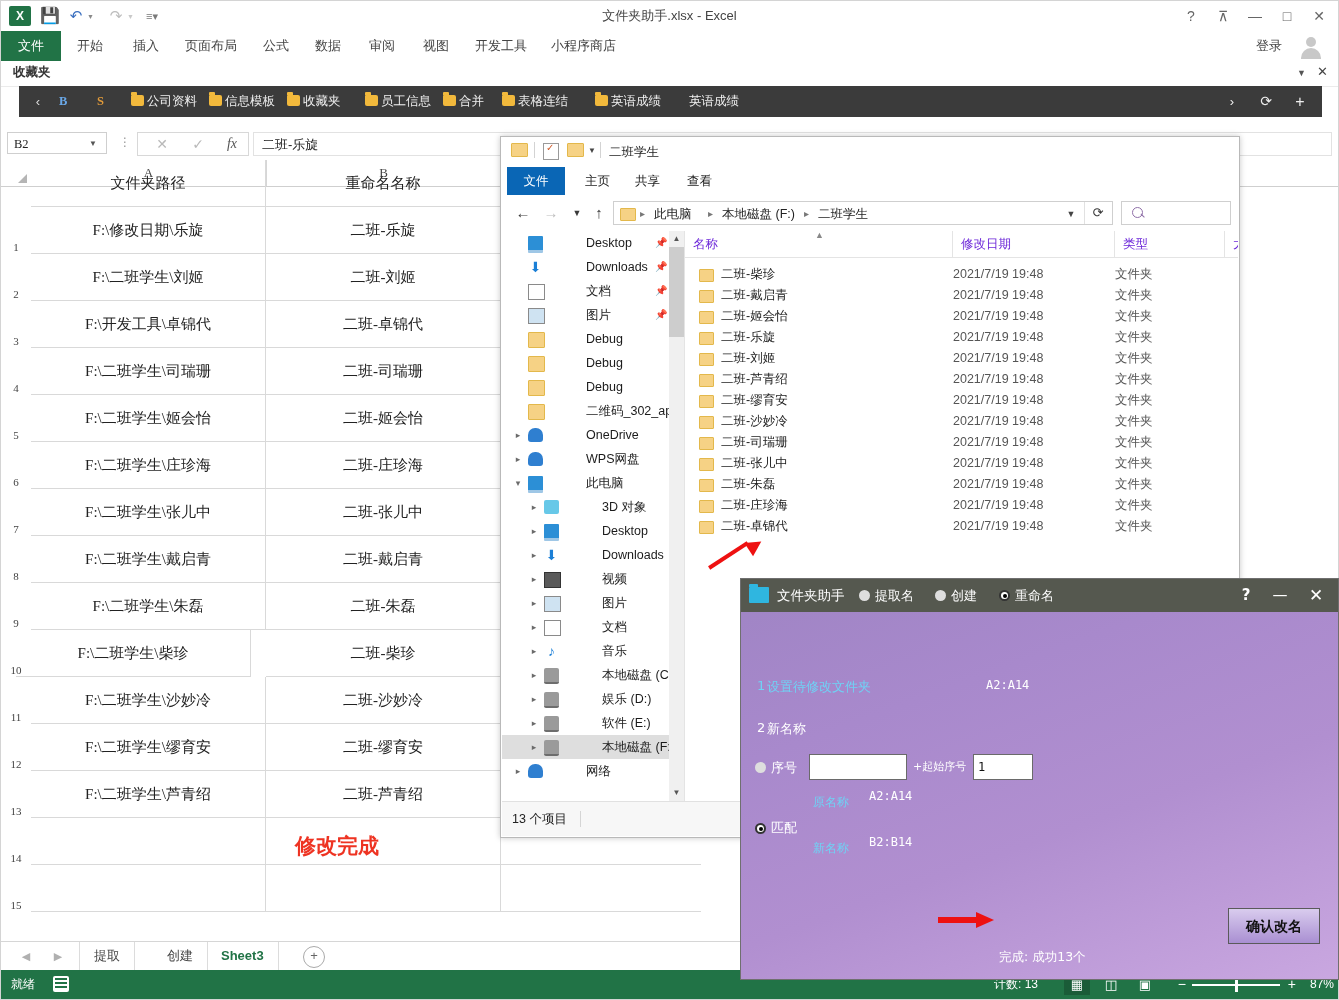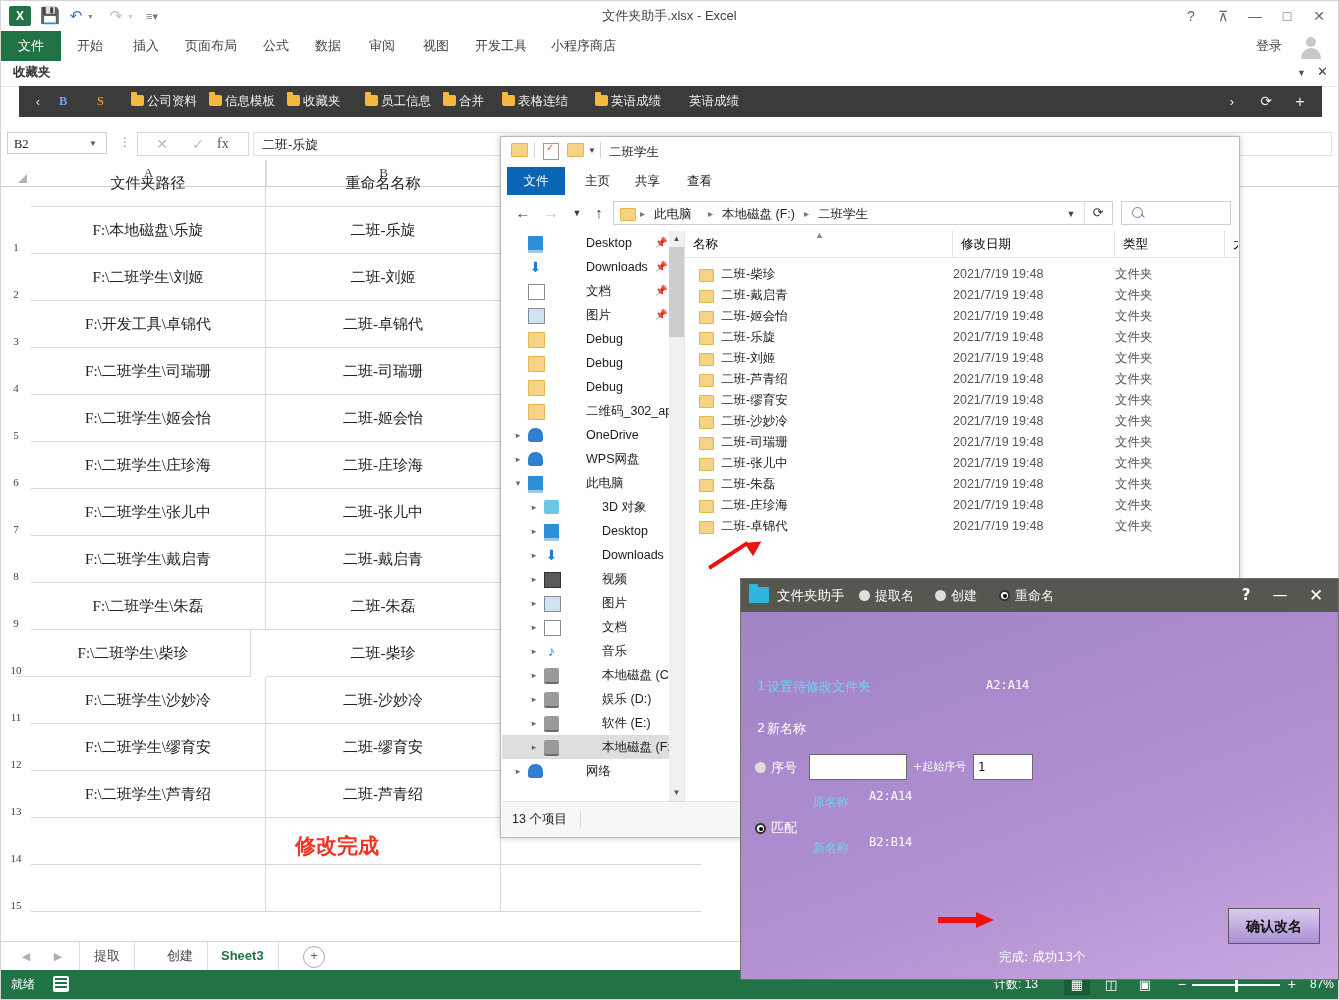--- a/index.html
+++ b/index.html
@@ -58,22 +58,22 @@
   #bm-plus{position:absolute;right:10px;top:0;height:31px;line-height:31px;width:24px;text-align:center;color:#eee;font-size:16px;}
 
   
   #xl-fbar{position:absolute;left:0;top:127px;width:100%;height:32px;background:#fff;border-bottom:1px solid #d8d8d8;}
   #namebox{position:absolute;left:6px;top:4px;width:100px;height:22px;border:1px solid #cfcfcf;background:#fff;
            font-size:12.5px;color:#222;line-height:22px;padding-left:6px;box-sizing:border-box;font-family:"Liberation Serif",serif;}
   #namebox-caret{position:absolute;left:88px;top:11px;font-size:8px;color:#555;}
   #fb-dots{position:absolute;left:118px;top:7px;font-size:12px;color:#999;}
   #fb-x{position:absolute;left:144px;top:5px;width:34px;height:22px;line-height:22px;text-align:center;color:#b9b9b9;font-size:14px;}
   #fb-ok{position:absolute;left:180px;top:5px;width:34px;height:22px;line-height:22px;text-align:center;color:#b9b9b9;font-size:14px;}
-  #fb-fx{position:absolute;left:216px;top:5px;width:30px;height:22px;line-height:22px;color:#555;
-         font-family:"Liberation Serif",serif;font-size:14px;}
+  #fb-fx{position:absolute;left:216px;top:5px;width:30px;height:22px;line-height:22px;text-align:center;color:#555;
+         font-style:italic;font-family:"Liberation Serif",serif;font-size:14px;}
   #fb-sep{position:absolute;left:136px;top:4px;width:112px;height:24px;border:1px solid #d8d8d8;box-sizing:border-box;}
   #fb-input{position:absolute;left:252px;top:4px;right:6px;height:24px;border:1px solid #e2e2e2;background:#fff;
             box-sizing:border-box;font-size:13px;color:#222;line-height:24px;padding-left:8px;}
 
   
   #xl-grid{position:absolute;left:0;top:159px;width:100%;bottom:0;background:#fff;}
   #xl-colhdr{position:absolute;left:0;top:0;height:26px;width:100%;background:#fff;border-bottom:1px solid #cfcfcf;}
   .selall{position:absolute;left:0;top:0;width:30px;height:26px;}
   .selall:after{content:"";position:absolute;right:4px;bottom:3px;border-left:9px solid transparent;border-bottom:9px solid #b5b5b5;}
   .colh{position:absolute;top:0;height:26px;line-height:26px;text-align:center;font-size:13px;color:#444;
@@ -162,21 +162,21 @@
   .ic-music{color:#1b7fd6;font-size:14px;line-height:14px;text-align:center;}
   .ic-video{background:#5a5a5a;border:1px solid #333;}
   #fe-navsb{position:absolute;right:0;top:0;width:15px;bottom:0;background:#f0f0f0;}
   #fe-navsb .up,#fe-navsb .dn{position:absolute;left:0;width:15px;height:16px;line-height:16px;text-align:center;font-size:8px;color:#555;background:#f0f0f0;}
   #fe-navsb .up{top:0;} #fe-navsb .dn{bottom:0;}
   #fe-navsb .thumb{position:absolute;left:0;width:15px;top:16px;height:90px;background:#cdcdcd;}
 
   
   #fe-list{position:absolute;left:184px;top:94px;right:1px;bottom:36px;background:#fff;overflow:hidden;}
   #fe-colhdr{position:absolute;left:0;top:0;width:100%;height:26px;border-bottom:1px solid #e4e4e4;}
-  .lch{position:absolute;top:0;height:26px;line-height:26px;font-size:12.5px;color:#000000;
+  .lch{position:absolute;top:0;height:26px;line-height:26px;font-size:12.5px;color:#6d28d9;
        border-right:1px solid #e4e4e4;padding-left:8px;box-sizing:border-box;}
   #sortmark{position:absolute;left:130px;top:-1px;font-size:9px;color:#888;}
   .frow{position:absolute;left:0;width:100%;height:21px;line-height:21px;font-size:12.5px;color:#1b1b1b;}
   .frow .fi{position:absolute;left:14px;top:5px;width:13px;height:11px;background:#f6d285;border:1px solid #e3b84b;border-radius:1px;}
   .frow .fn{position:absolute;left:36px;top:0;}
   .frow .fd{position:absolute;left:268px;top:0;color:#555;}
   .frow .ft{position:absolute;left:430px;top:0;color:#555;}
 
   #fe-statusbar{position:absolute;left:1px;right:1px;bottom:1px;height:34px;background:#f7f7f7;border-top:1px solid #e1e1e1;}
   #fe-count{position:absolute;left:10px;top:0;line-height:34px;font-size:12.5px;color:#222;}
@@ -310,21 +310,21 @@
         <div class="rowh" style="top: 572px;">12</div>
         <div class="rowh" style="top: 619px;">13</div>
         <div class="rowh" style="top: 666px;">14</div>
         <div class="rowh" style="top: 713px;">15</div>
         <div class="rowh" style="top: 760px;">16</div>
       </div>
     <div id="grid-cells">
         <div class="cell" style="left: 30px; top: 0px; width: 235px; height: 47px;">文件夹路径</div>
         <div class="cell" style="left: 265px; top: 0px; width: 235px; height: 47px;">重命名名称</div>
         <div class="cell" style="left: 500px; top: 0px; width: 200px; height: 47px; border-right: none;"></div>
-        <div class="cell" style="left: 30px; top: 47px; width: 235px; height: 47px;">F:\本地磁盘\乐旋</div>
+        <div class="cell" style="left: 30px; top: 47px; width: 235px; height: 47px;">F:\修改日期\乐旋</div>
         <div class="cell" style="left: 265px; top: 47px; width: 235px; height: 47px;">二班-乐旋</div>
         <div class="cell" style="left: 500px; top: 47px; width: 200px; height: 47px; border-right: none;"></div>
         <div class="cell" style="left: 30px; top: 94px; width: 235px; height: 47px;">F:\二班学生\刘姬</div>
         <div class="cell" style="left: 265px; top: 94px; width: 235px; height: 47px;">二班-刘姬</div>
         <div class="cell" style="left: 500px; top: 94px; width: 200px; height: 47px; border-right: none;"></div>
         <div class="cell" style="left: 30px; top: 141px; width: 235px; height: 47px;">F:\开发工具\卓锦代</div>
         <div class="cell" style="left: 265px; top: 141px; width: 235px; height: 47px;">二班-卓锦代</div>
         <div class="cell" style="left: 500px; top: 141px; width: 200px; height: 47px; border-right: none;"></div>
         <div class="cell" style="left: 30px; top: 188px; width: 235px; height: 47px;">F:\二班学生\司瑞珊</div>
         <div class="cell" style="left: 265px; top: 188px; width: 235px; height: 47px;">二班-司瑞珊</div>

